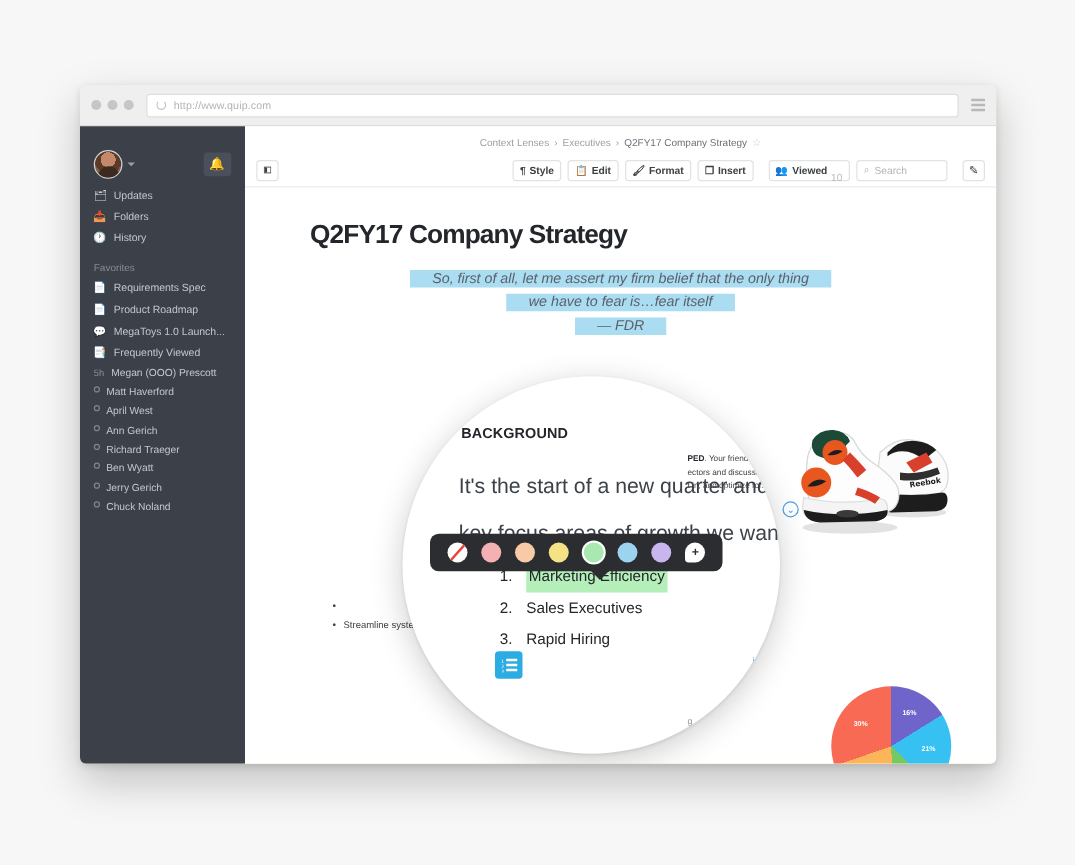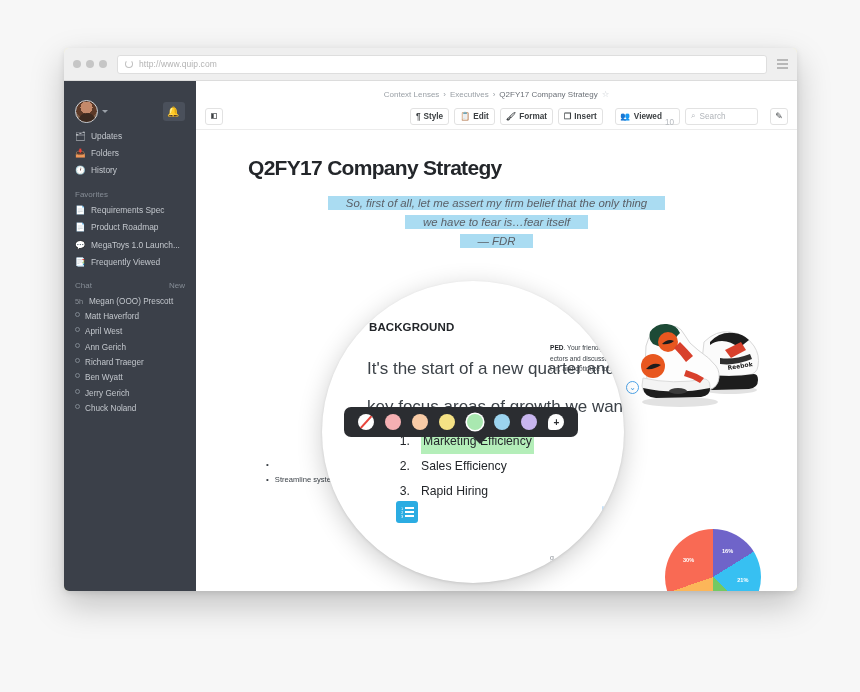--- a/index.html
+++ b/index.html
@@ -6,21 +6,21 @@
   html, body {
     width: 860px; height: 692px;
     background: #f7f7f7;
     font-family: "Liberation Sans", sans-serif;
     overflow: hidden;
   }
 
   
   #window {
     position: absolute;
-    left: 64px; top: 48px;
+    left: 64px; top: 68px;
     width: 733px; height: 543px;
     background: #fef9c3;
     border-radius: 5px;
     box-shadow: 0 14px 34px rgba(0,0,0,.22), 0 2px 6px rgba(0,0,0,.10);
     overflow: hidden;
   }
 
   
   #chrome {
     height: 33px;
@@ -315,24 +315,20 @@
       </div>
       <div class="nav-item">
         <span class="gl">💬</span>
         <span>MegaToys 1.0 Launch...</span>
       </div>
       <div class="nav-item">
         <span class="gl">📑</span>
         <span>Frequently Viewed</span>
       </div>
 
-      <div class="sec-head">
-        <span>Chat</span>
-        <span class="new">New</span>
-      </div>
       <div class="chat-item">
         <span class="ago">5h</span>
         <span>Megan (OOO) Prescott</span>
       </div>
       <div class="chat-item">
         <span class="dot"></span>
         <span>Matt Haverford</span>
       </div>
       <div class="chat-item">
         <span class="dot"></span>
@@ -499,21 +495,21 @@
           <div id="lens-frag2">ing.ppt</div>
           <div id="lens-frag3">g</div>
 
           <div id="lens-list">
             <div class="ln">
               <span class="num">1.</span>
               <span class="hl">Marketing Efficiency</span>
             </div>
             <div class="ln">
               <span class="num">2.</span>
-              <span>Sales Efficiency</span>
+              <span>Sales Executives</span>
             </div>
             <div class="ln">
               <span class="num">3.</span>
               <span>Rapid Hiring</span>
             </div>
           </div>
 
           <div id="picker">
             <span class="sw none"></span>
             <span class="sw" style="background: rgb(245, 176, 179);"></span>

